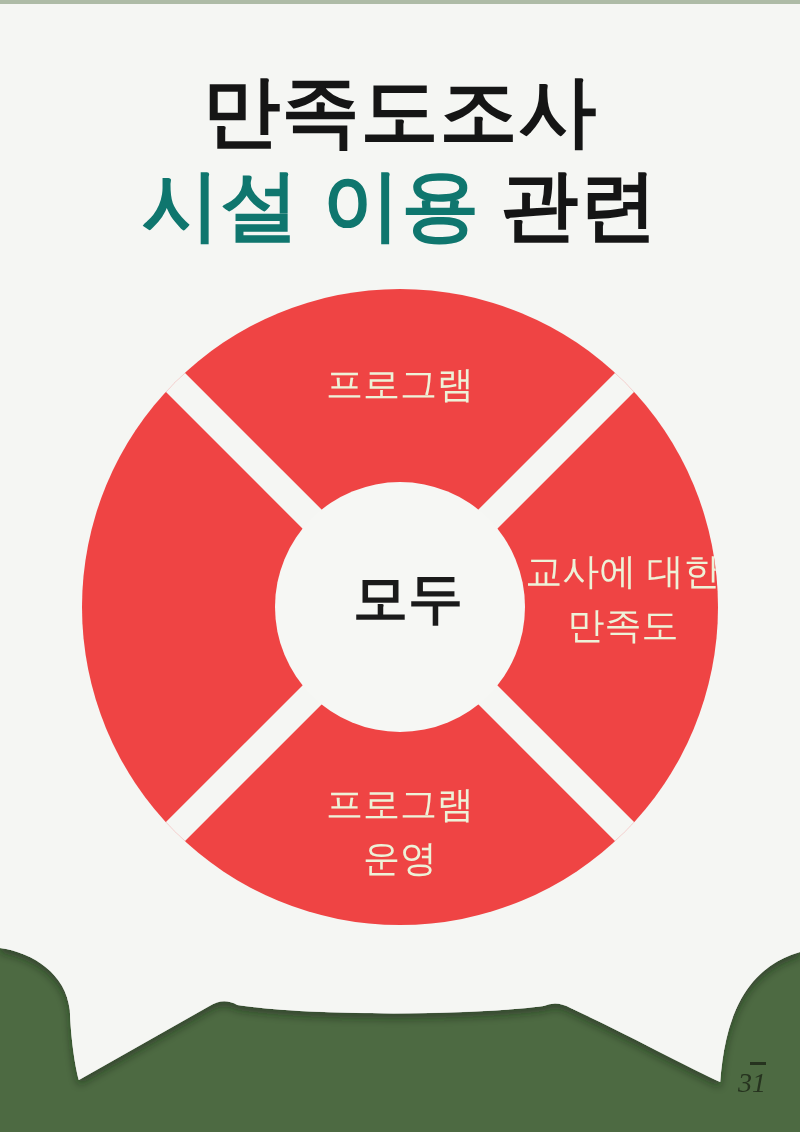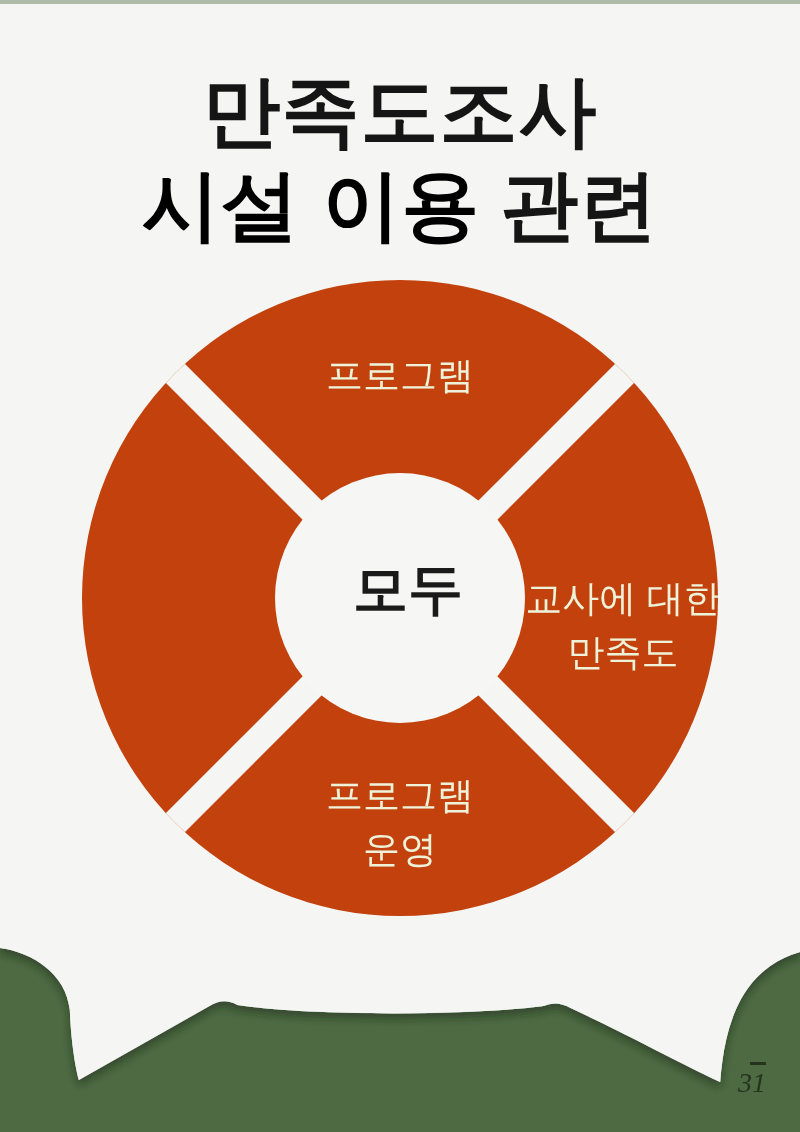--- a/index.html
+++ b/index.html
@@ -10,25 +10,25 @@
   }
   .top-line {
     position:absolute; left:0; top:0; width:800px; height:4px;
     background:#aebba6;
   }
   .title {
     position:absolute; left:0; top:64px; width:800px;
     text-align:center; font-weight:900; color:#151515;
     font-size:78px; line-height:94px; letter-spacing:1px;
   }
-  .title .accent { color:#000000; }
+  .title .accent { color:#0f766e; }
   .title .rest { margin-left:20px;margin-top:40px; }
   .diagram {
-    position:absolute; left:82px; top:280px; width:636px; height:636px;
-    border-radius:50%; background:#c2410c; overflow:hidden;
+    position:absolute; left:82px; top:289px; width:636px; height:636px;
+    border-radius:50%; background:#ef4444; overflow:hidden;
   }
   .band {
     position:absolute; left:50%; top:50%; width:950px; height:27px;
     background:#f5f6f3;
   }
   .b45  { transform:translate(-50%,-50%) rotate(45deg); }
   .b135 { transform:translate(-50%,-50%) rotate(-45deg); }
   .center-circle {
     position:absolute; left:193px; top:193px; width:250px; height:250px;
     border-radius:50%; background:#f6f7f4;
@@ -40,21 +40,21 @@
   }
   .center-label span { display:block; }
   .seg-label {
     position:absolute; transform:translate(-50%,-50%);
     text-align:center; color:#edf2d8; font-size:37px; line-height:54px;
     white-space:nowrap; font-weight:400;
   }
   .seg-label span { display:block; }
   .seg-top    { left:318px; top:96px; }
   .seg-left   { left:97px;  top:314px; }
-  .seg-right  { left:541px; top:310px;margin-top:36px; }
+  .seg-right  { left:541px; top:310px; }
   .seg-bottom { left:318px; top:543px; }
   .footer-svg {
     position:absolute; left:0; bottom:0; width:800px; height:202px;
     display:block;
   }
   .page-num {
     position:absolute; left:730px; top:1062px; width:44px;
     text-align:center; color:#26331f;font-style:italic;
   }
   .page-num .overline {

